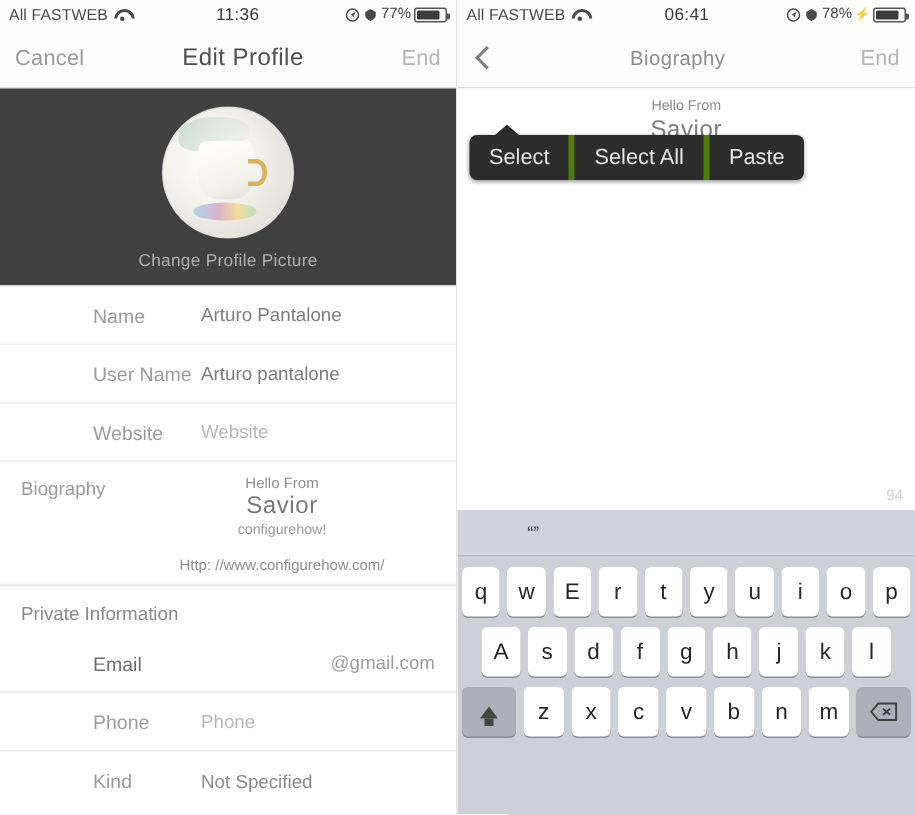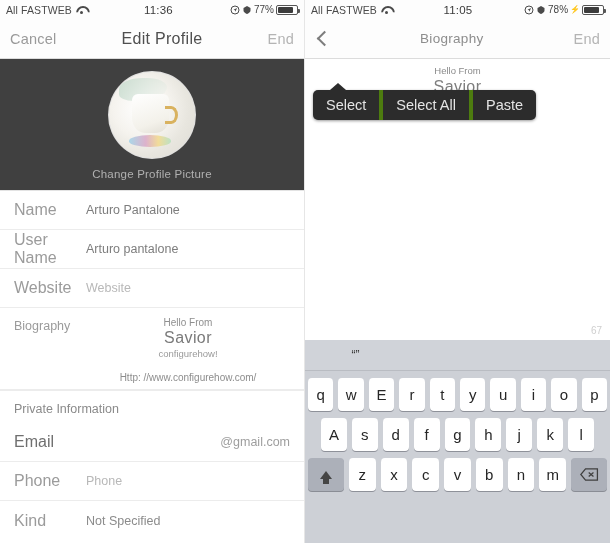--- a/index.html
+++ b/index.html
@@ -94,21 +94,21 @@
   }
   .change-pic { margin-top: 9px; font-size: 11.5px; color: #b0b0b0; letter-spacing: .2px; }
 
   
   .form { background: #ffffff; }
   .row {
     display: flex; align-items: center; min-height: 39px;
     padding: 0 14px; border-bottom: 1px solid #ececec;
   }
   .row.no-border { border-bottom: none; }
-  .row-label { width: 72px; flex: 0 0 72px; font-size: 16px; color: #9b9b9b; }
+  .row-label { width: 72px; flex: 0 0 72px; font-size: 13px; color: #9b9b9b; margin-left: 48px; }
   .row-label.dark { color: #6f6f6f; }
   .row-value { flex: 1; font-size: 12.5px; color: #8b8b8b; }
   .row-value.filled { color: #7d7d7d; }
   .row-value.right { text-align: right; color: #9e9e9e; }
   .row-value.placeholder { color: #b8b8b8; }
   .section-head {
     padding: 11px 14px 7px; font-size: 12.5px; color: #8a8a8a;
     background: #ffffff; border-top: 1px solid #ececec;
   }
 
@@ -272,21 +272,21 @@
     </div>
   </div>
 
   <div class="screen right">
 
     <div class="statusbar">
       <div class="sb-left">
         <span class="carrier">All FASTWEB</span>
         <span class="wifi"></span>
       </div>
-      <div class="sb-center">11:05</div>
+      <div class="sb-center">06:41</div>
       <div class="sb-right">
         <svg class="loc-icon" viewBox="0 0 20 20">
           <circle cx="10" cy="10" r="8" fill="none" stroke="#4a4a4a" stroke-width="2"></circle>
           <path d="M14 6 L7 9.5 L10 10.5 L11 13.5 Z" fill="#4a4a4a"></path>
         </svg>
         <svg class="lock-icon" viewBox="0 0 20 20">
           <path d="M3 6 L10 2 L17 6 V11 C17 15 10 18 10 18 C10 18 3 15 3 11 Z" fill="#4a4a4a"></path>
         </svg>
         <span class="batt-pct">78%</span>
         <span class="charge-bolt">⚡</span>
@@ -308,21 +308,21 @@
         <div class="t2">Savior</div>
         <div class="t3">configurehow!</div>
       </div>
 
       <div class="edit-menu">
         <div class="menu-item">Select</div>
         <div class="menu-item">Select All</div>
         <div class="menu-item">Paste</div>
       </div>
 
-      <div class="char-count">67</div>
+      <div class="char-count">94</div>
     </div>
 
     <div class="keyboard">
       <div class="suggest-bar">
         <div class="suggest">“”</div>
         <div class="suggest"></div>
         <div class="suggest"></div>
       </div>
 
       <div class="krow r1">

